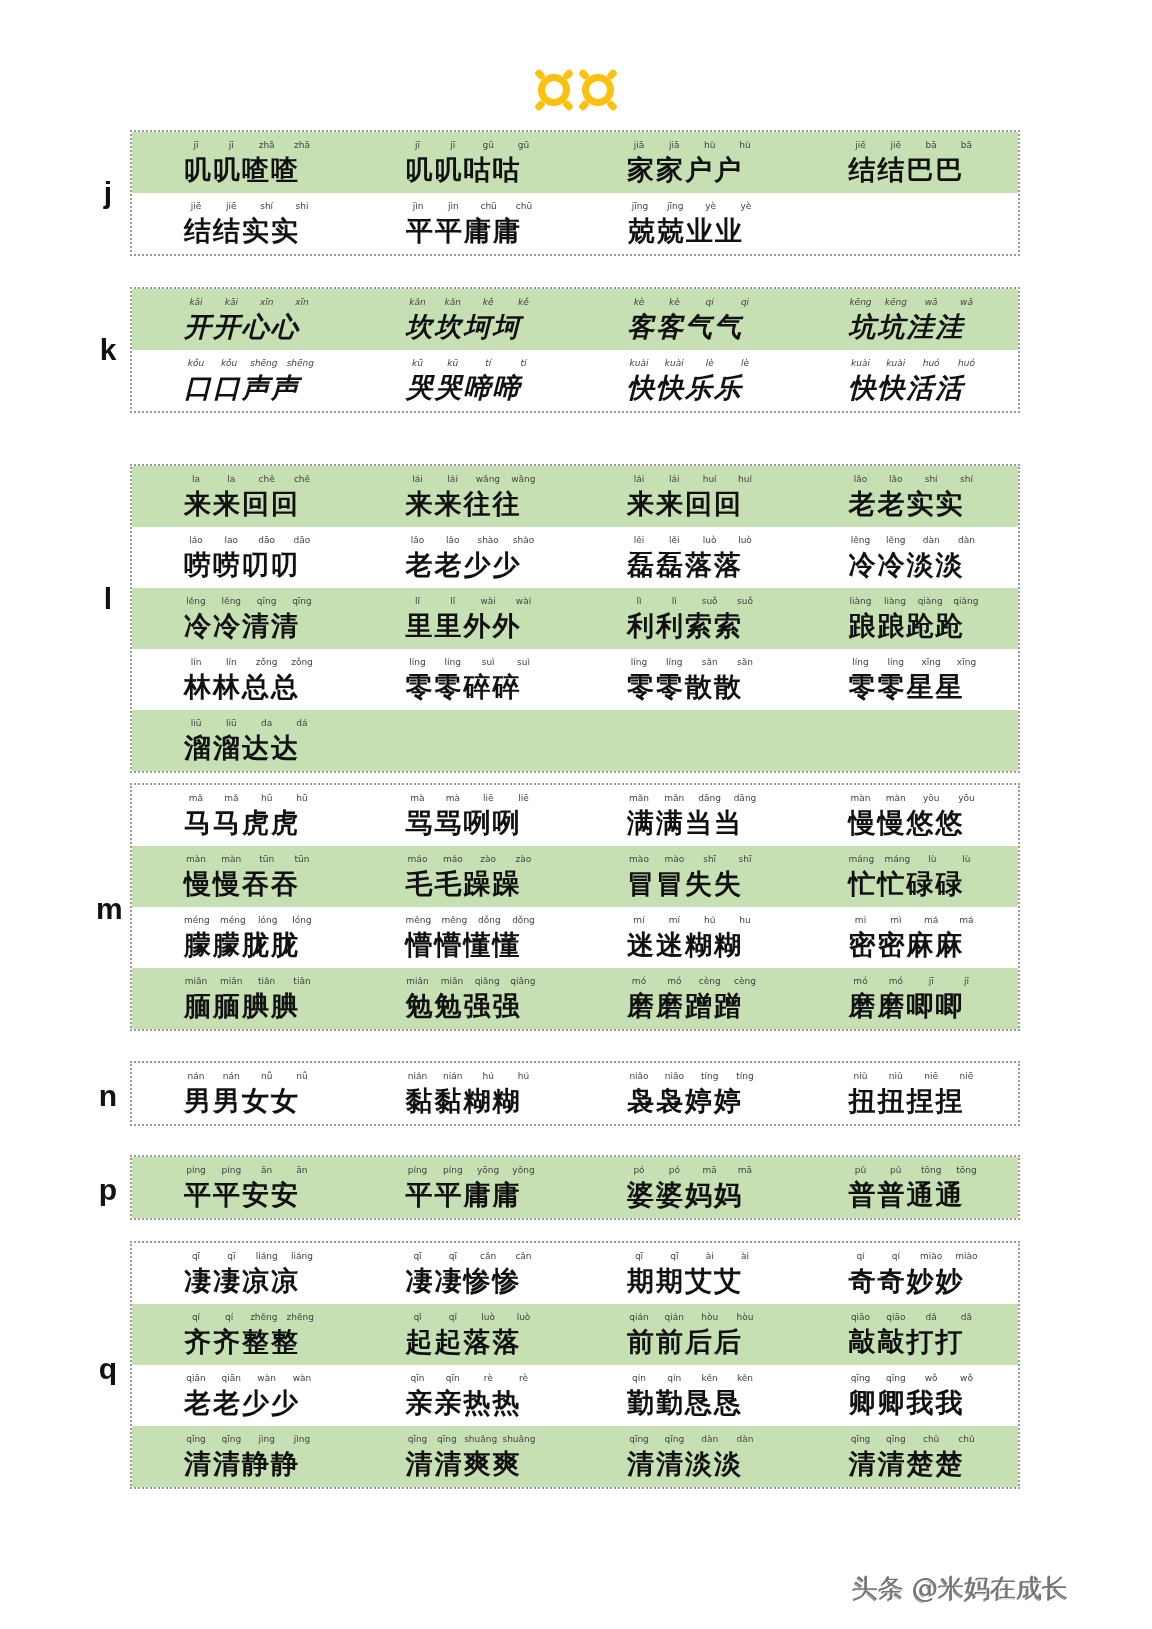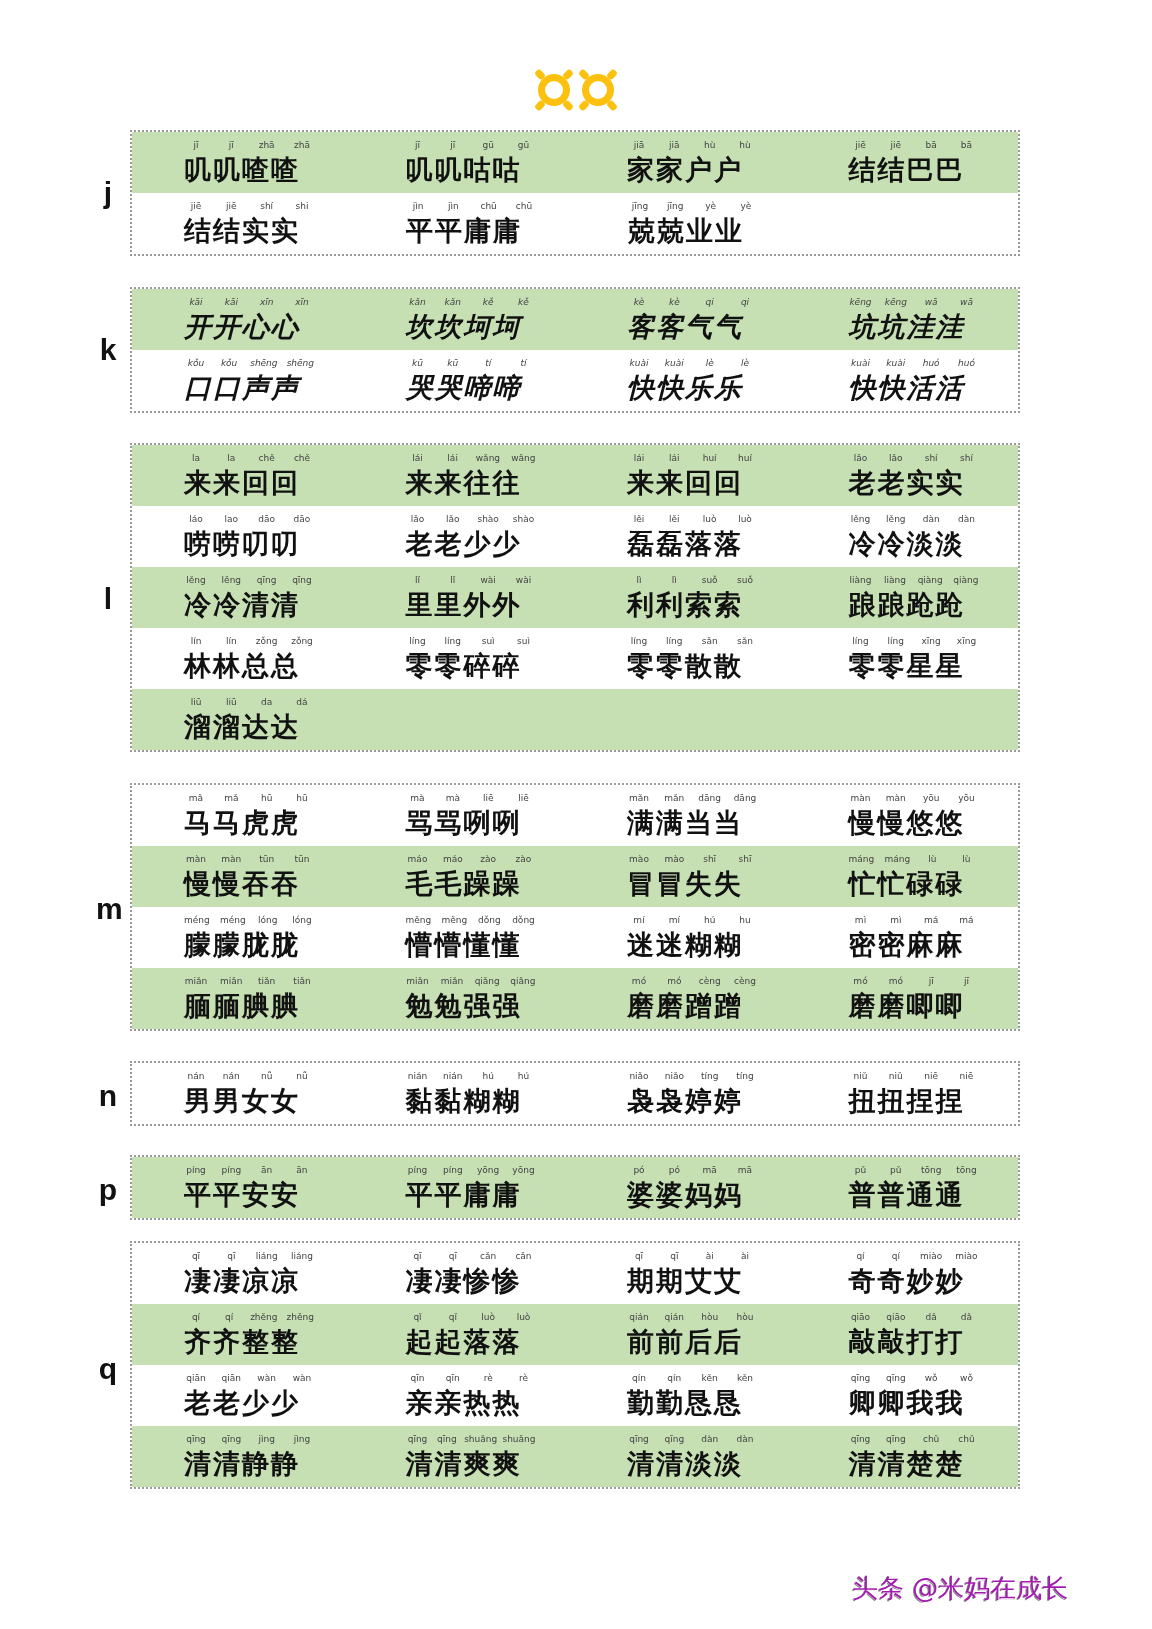--- a/index.html
+++ b/index.html
@@ -16,21 +16,21 @@
 
   .row { height: 61px; display: flex; }
   .row.green { background: #c6dfb3; }
   .row.white { background: #ffffff; }
 
   .cell { width: 222px; position: relative; }
   .cell .py { position: absolute; left: 52px; top: 8px; width: 130px; display: flex; justify-content: space-between; font-family: "DejaVu Sans", sans-serif; font-size: 9px; color: #444; white-space: nowrap; }
   .cell .py span { display: inline-block; min-width: 24px; text-align: center; }
   .cell .hz { position: absolute; left: 52px; top: 20px; font-family: "DejaVu Serif", serif; font-size: 27px; font-weight: bold; letter-spacing: 2px; color: #111; white-space: nowrap; }
 
-  .watermark { position: absolute; left: 852px; top: 1571px; font-family: "DejaVu Sans", sans-serif; font-size: 26px; color: #a21caf; text-shadow: 1px 1px 0 #ffffff, -1px 1px 0 #888; }
+  .watermark { position: absolute; left: 852px; top: 1571px; font-family: "DejaVu Sans", sans-serif; font-size: 26px; color: #737373; text-shadow: 1px 1px 0 #ffffff, -1px 1px 0 #888; }
 </style>
 </head>
 <body>
 
 <div class="title-wrap">
   <div class="deco">
     <svg viewBox="0 0 44 44">
         <g fill="#fcc10f">
           <circle cx="22" cy="22" r="16"></circle>
           <rect x="3" y="3" width="10" height="7" rx="3" transform="rotate(45 8 6.5)"></rect>
@@ -199,21 +199,21 @@
             <span>kuài</span>
             <span>kuài</span>
             <span>huó</span>
             <span>huó</span>
           </div>
           <div class="hz">快快活活</div>
         </div>
       </div>
     </div>
     <div class="letter" style="top: 582px;">l</div>
-    <div class="section" style="top: 443px;">
+    <div class="section" style="top: 464px;">
       <div class="row green">
         <div class="cell">
           <div class="py">
             <span>la</span>
             <span>la</span>
             <span>chě</span>
             <span>chě</span>
           </div>
           <div class="hz">来来回回</div>
         </div>

